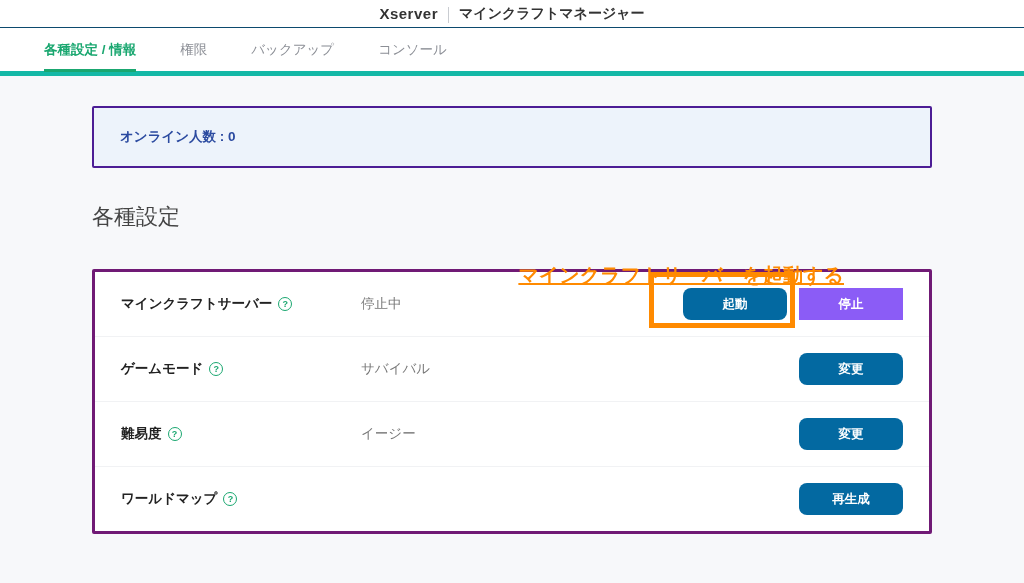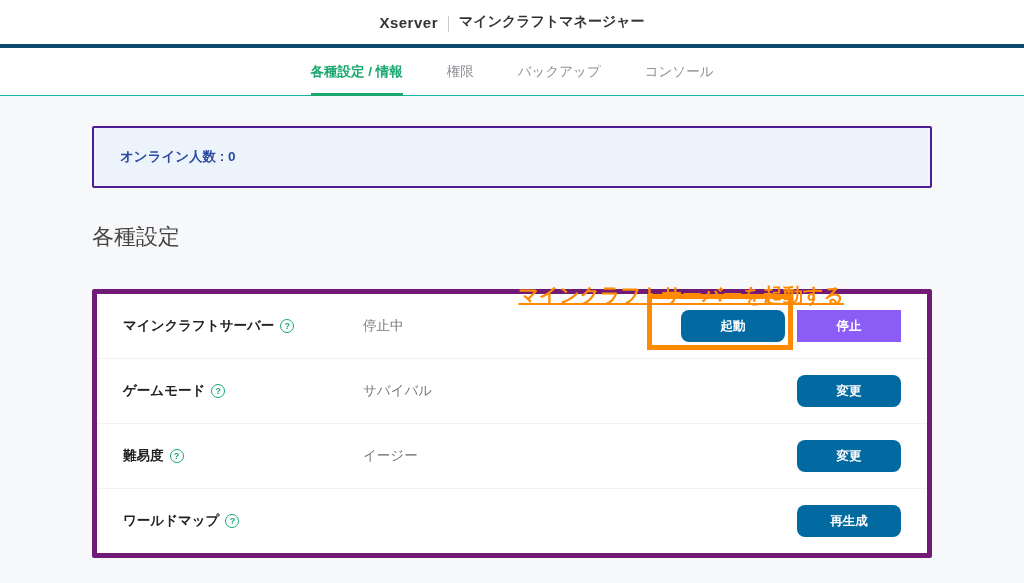--- a/index.html
+++ b/index.html
@@ -6,22 +6,22 @@
   body {
     font-family: "Hiragino Kaku Gothic ProN", "Yu Gothic", Meiryo, sans-serif;
     background: #f7f8fa;
     color: #333;
     width: 1024px;
     height: 583px;
     overflow: hidden;
   }
   .header {
     background: #fff;
-    height: 48px;
-    border-bottom: 4px solid #0c4a6e;
+    height: 28px;
+    border-bottom: 1px solid #0c4a6e;
     display: flex;
     align-items: center;
     justify-content: center;
     font-size: 15px;
   }
   .brand {
     font-weight: 700;
     letter-spacing: 0.5px;
   }
   .brand .x { font-weight: 800; }
@@ -29,27 +29,27 @@
     display: inline-block;
     width: 1px; height: 16px;
     background: #c9ccd1;
     margin: 0 10px -3px 10px;
   }
   .subtitle { font-weight: 600; font-size: 14px; }
 
   .tabbar {
     background: #fff;
     height: 48px;
-    border-bottom: 1px solid #14b8a6;
-    display: flex;
-    align-items: center;
-    justify-content: center;
+    border-bottom: 5px solid #14b8a6;
+    display: flex;
+    align-items: center;
     gap: 44px;
     font-size: 13.5px;
     color: #8c8f96;
+    padding-left: 44px;
   }
   .tab {
     height: 100%;
     display: flex;
     align-items: center;
     cursor: pointer;
     position: relative;
   }
   .tab.active {
     color: #1aa770;
@@ -96,21 +96,21 @@
     width: 840px;
     margin: 0 auto 4px;
     padding-right: 88px;
     position: relative;
     top: 28px;
     text-decoration: underline;
   }
 
   .settings-card {
     background: #fff;
-    border: 5px solid #701a75;
+    border: 3px solid #701a75;
     border-radius: 2px;
   }
   .row {
     display: flex;
     align-items: center;
     padding: 16px 26px;
     border-bottom: 1px solid #f1f2f4;
     min-height: 55px;
     position: relative;
   }

